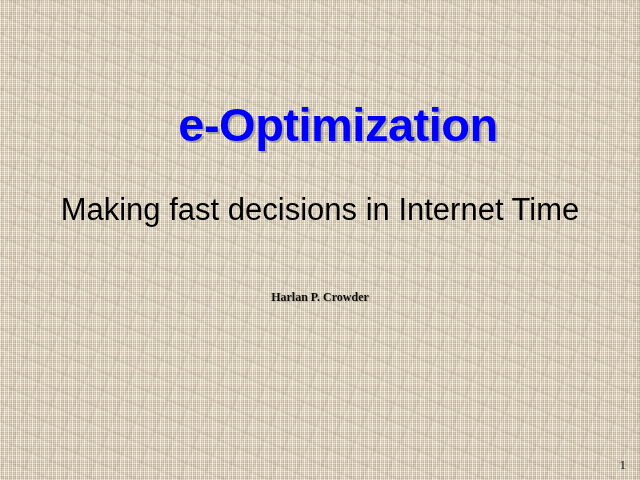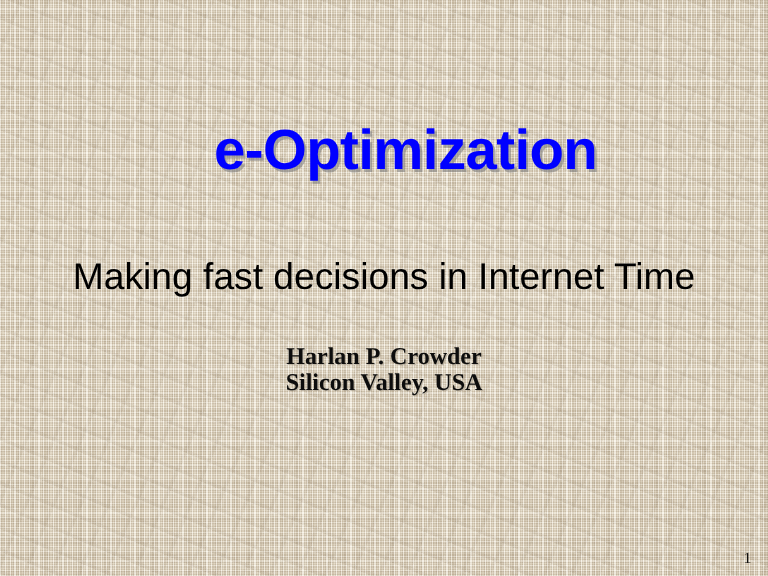--- a/index.html
+++ b/index.html
@@ -111,31 +111,30 @@
     left: 0;
     right: 0;
     top: 191px;
     text-align: center;
     font-family: "Liberation Sans", sans-serif;
     font-size: 31px;
     font-weight: normal;
     color: #000000;
     line-height: 38px;
     white-space: nowrap;
-    margin-top: 21px;
   }
 
   .author-block {
     position: absolute;
     left: 0;
     right: 0;
     top: 287px;
     text-align: center;
     font-family: "Liberation Serif", serif;
-    font-size: 20px;
+    font-size: 12px;
     font-weight: bold;
     color: #0d0d0d;
     line-height: 21.5px;
     text-shadow: 1px 1px 0 rgba(160,150,132,0.55);
   }
 
   .author-line {
     display: block;
     white-space: nowrap;
   }
@@ -155,19 +154,18 @@
 
 <div id="slide">
   <div id="content">
 
     <div class="slide-title">e-Optimization</div>
 
     <div class="slide-subtitle">Making fast decisions in Internet Time</div>
 
     <div class="author-block">
       <span class="author-line">Harlan P. Crowder</span>
-      <span class="author-line">Silicon Valley, USA</span>
     </div>
 
     <div class="page-number">1</div>
 
   </div>
 </div>
 
 </body></html>

